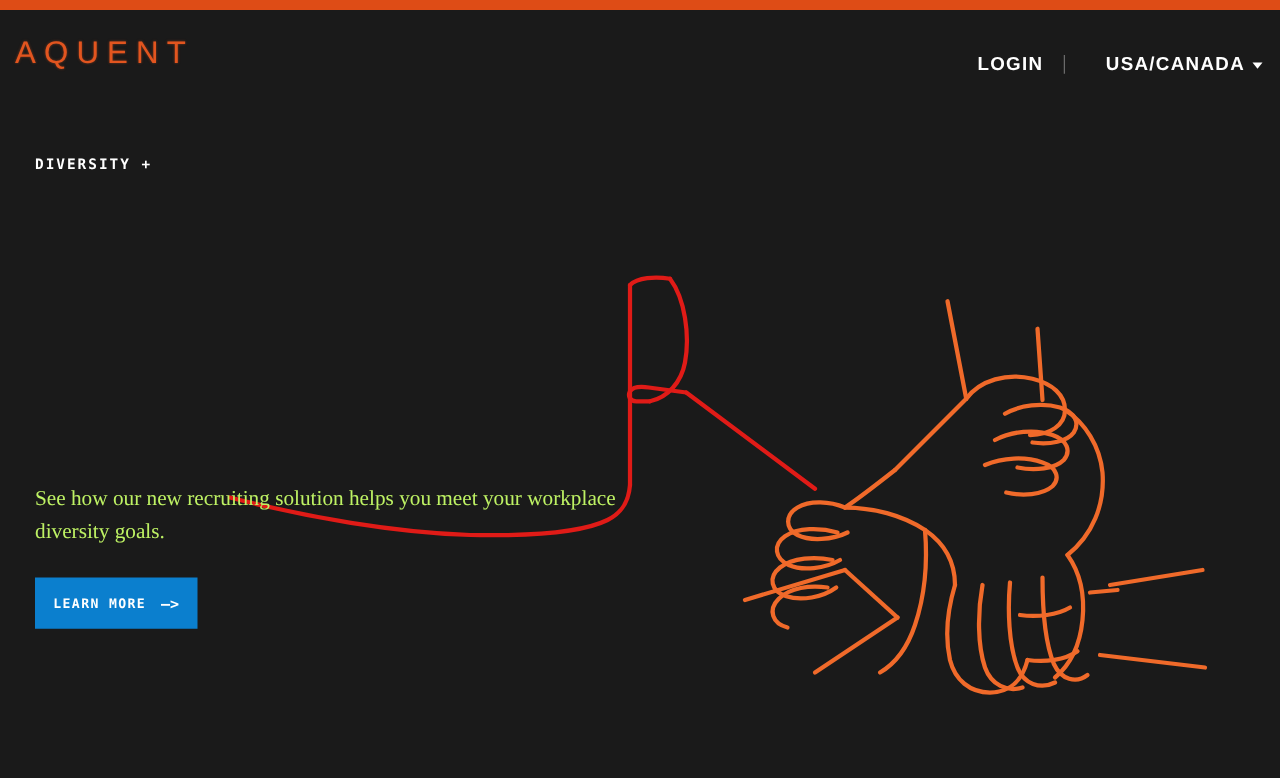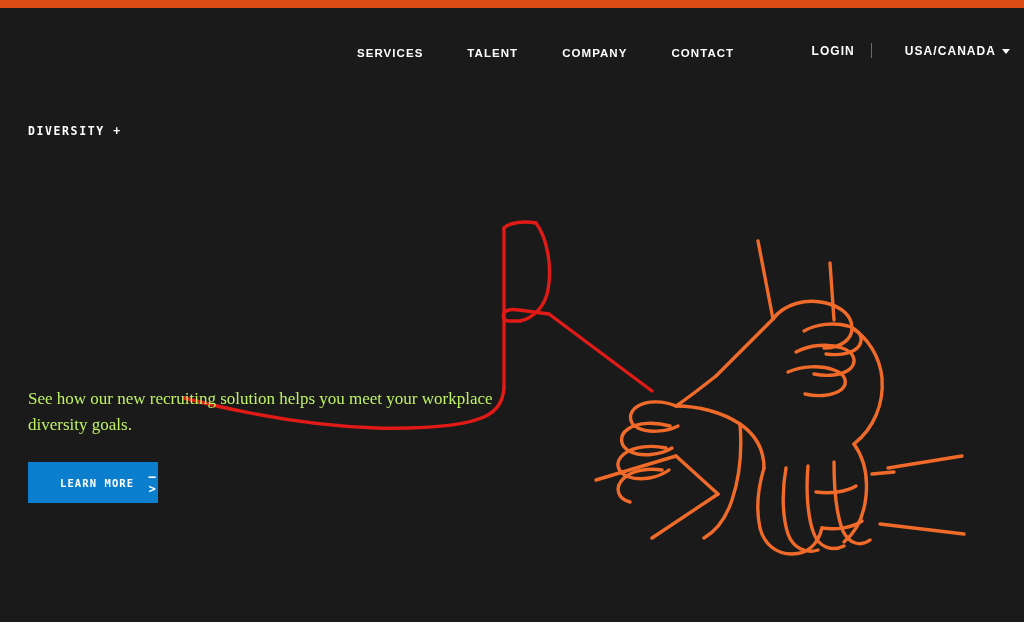--- a/index.html
+++ b/index.html
@@ -76,21 +76,21 @@
     position: absolute;
     right: 14px;
     top: 35px;
     display: flex;
     align-items: center;
     gap: 0;
   }
 
   .header-right .util-link {
     color: #ffffff;
-    font-size: 12px;
+    font-size: 15px;
     font-weight: bold;
     letter-spacing: 1.05px;
     text-decoration: none;
     white-space: nowrap;
     cursor: pointer;
     padding-left: 17px;
   }
 
   .util-divider {
     width: 1px;
@@ -173,21 +173,20 @@
     cursor: pointer;
   }
 
   .cta-button .cta-label {
     font-family: "DejaVu Sans Mono", "Liberation Mono", monospace;
     font-size: 10.5px;
     font-weight: bold;
     letter-spacing: 1.1px;
     color: #ffffff;
     white-space: nowrap;
-    padding-left: 32px;
   }
 
   .cta-button .cta-arrow {
     font-family: "DejaVu Sans Mono", "Liberation Mono", monospace;
     font-size: 12px;
     font-weight: bold;
     color: #ffffff;
     line-height: 1;
   }
 
@@ -201,27 +200,22 @@
   }
   .illustration svg { display: block; }
 </style>
 </head>
 <body>
 
 <div class="top-accent"></div>
 
 <header class="site-header">
 
-
-  <nav class="main-nav">
-    <a class="nav-link" href="#">SERVICES</a>
-    <a class="nav-link" href="#">TALENT</a>
-    <a class="nav-link" href="#">COMPANY</a>
-    <a class="nav-link" href="#">CONTACT</a>
-  </nav>
+  <div class="brand">AQUENT</div>
+
 
   <div class="header-right">
     <a class="util-link" href="#">LOGIN</a>
     <div class="util-divider"></div>
     <div class="locale">
       <span class="util-link">USA/CANADA</span>
       <span class="caret-down"></span>
     </div>
   </div>
 

